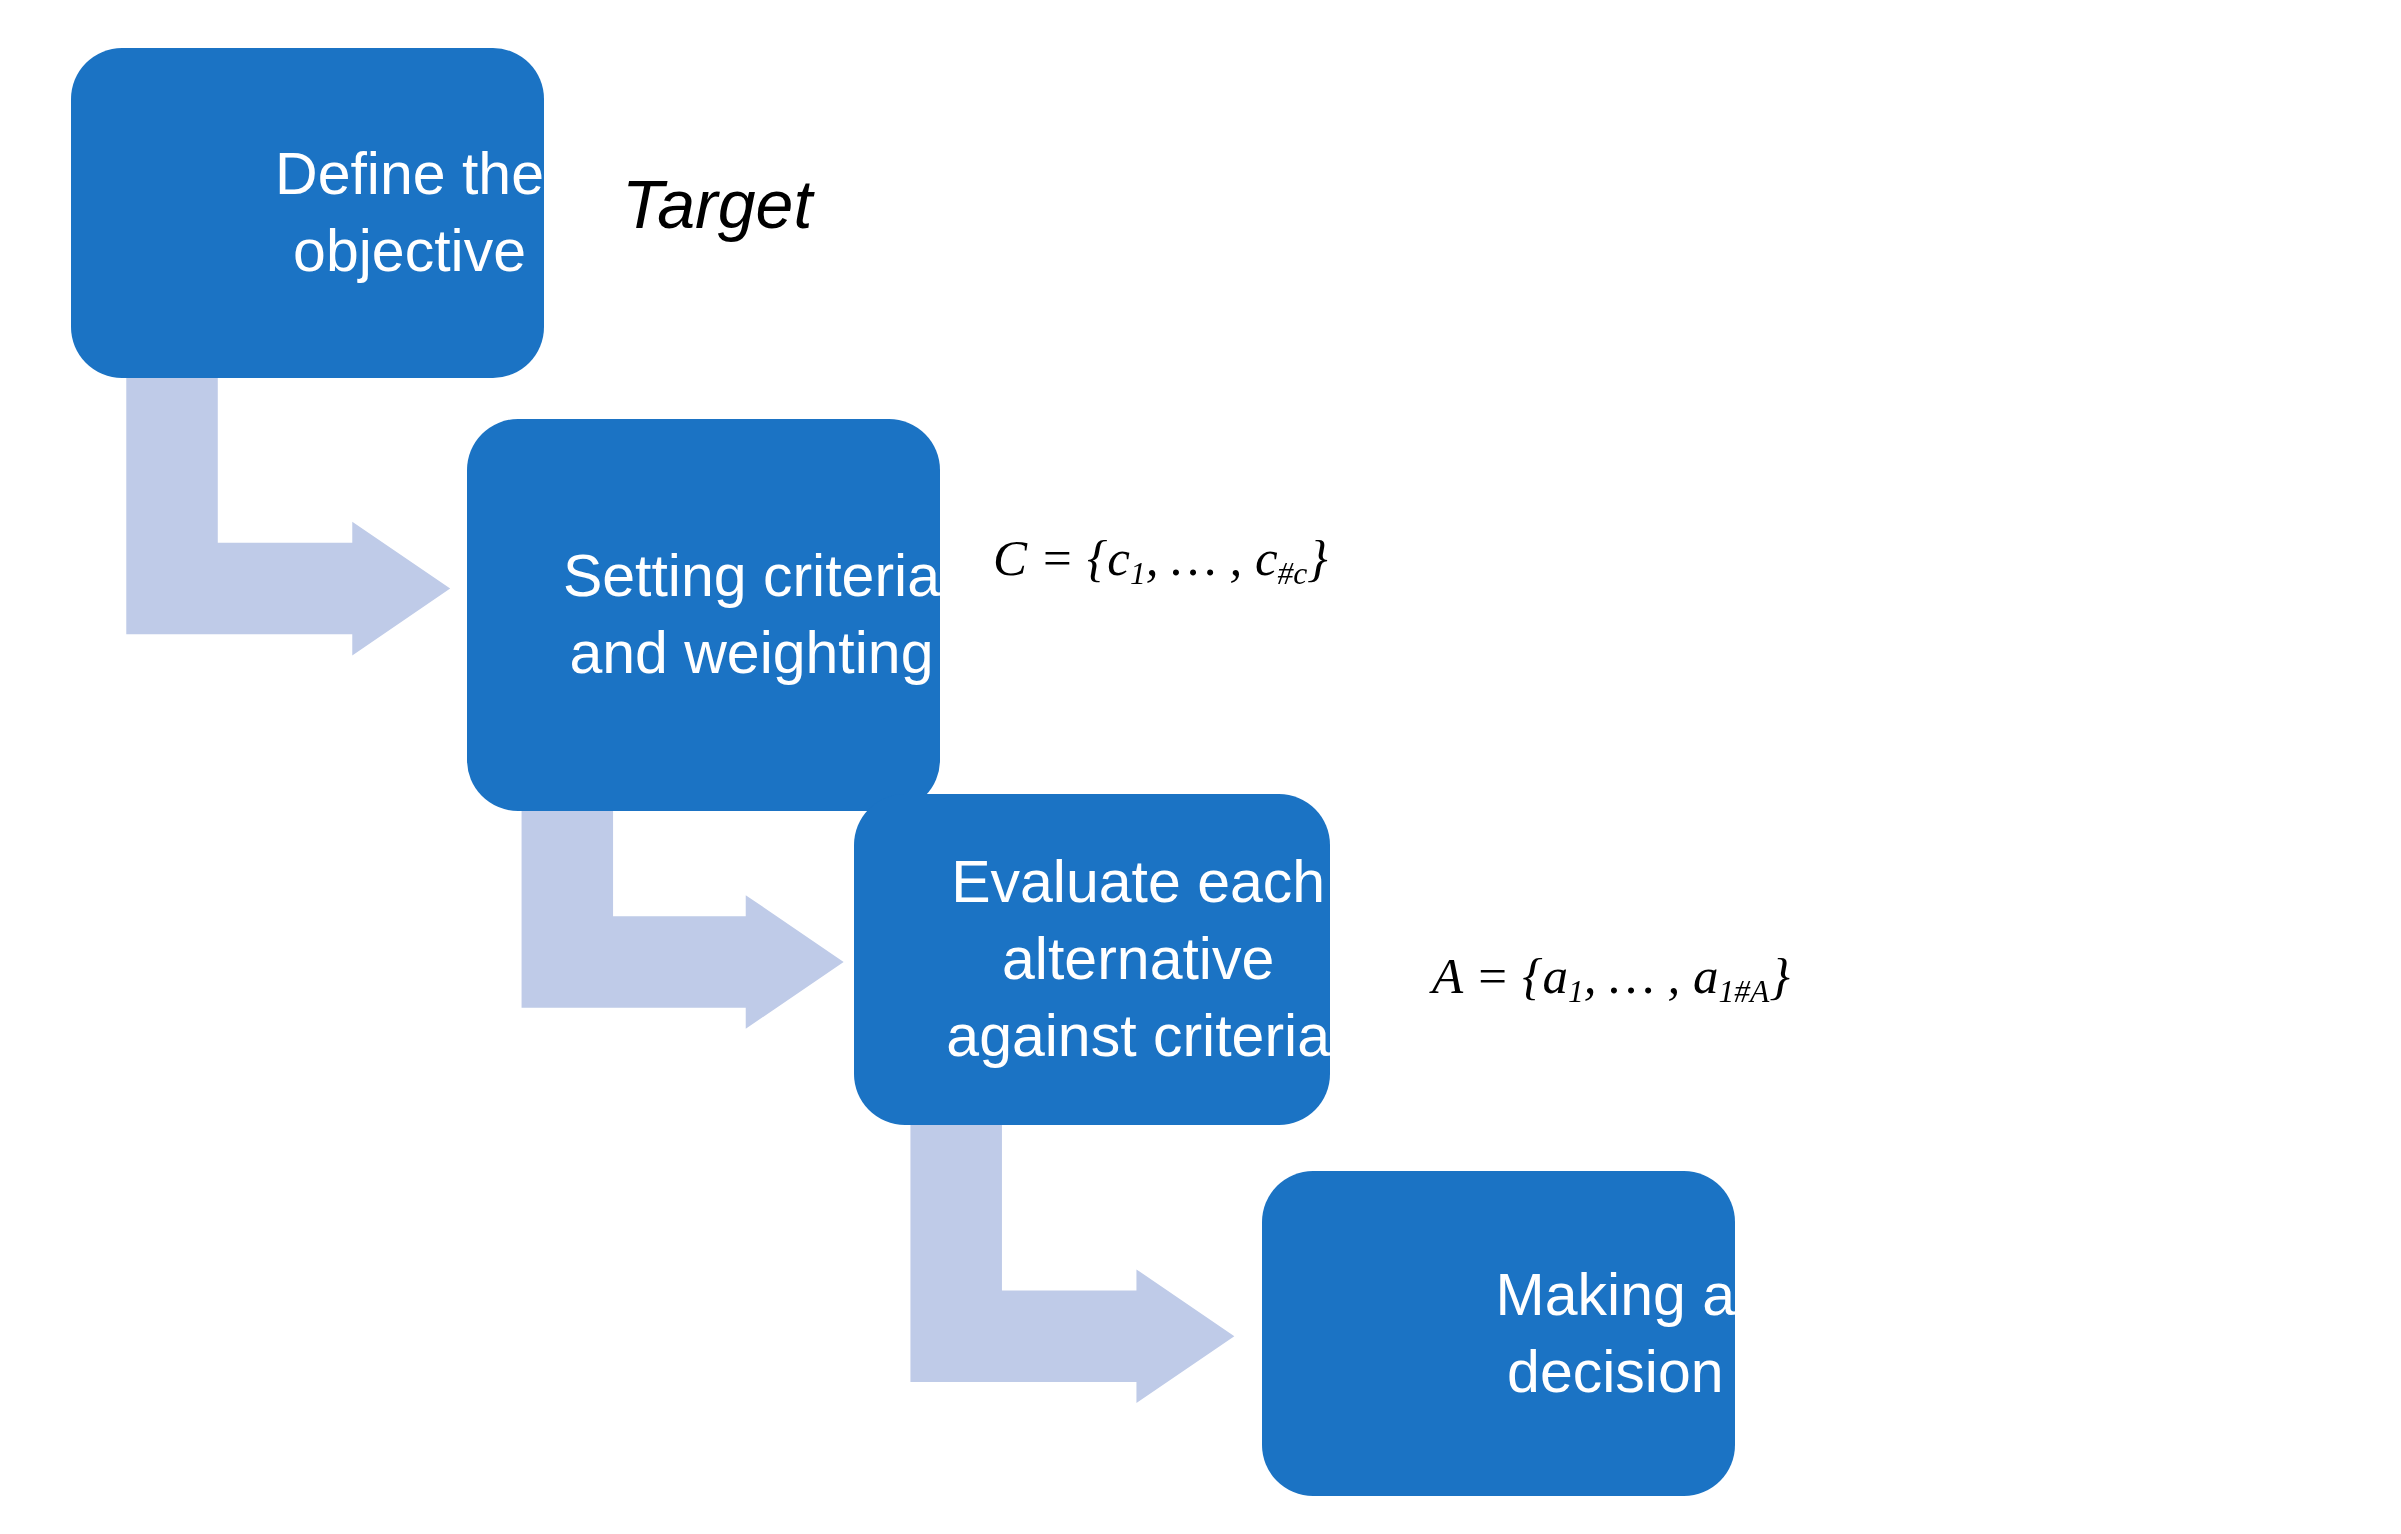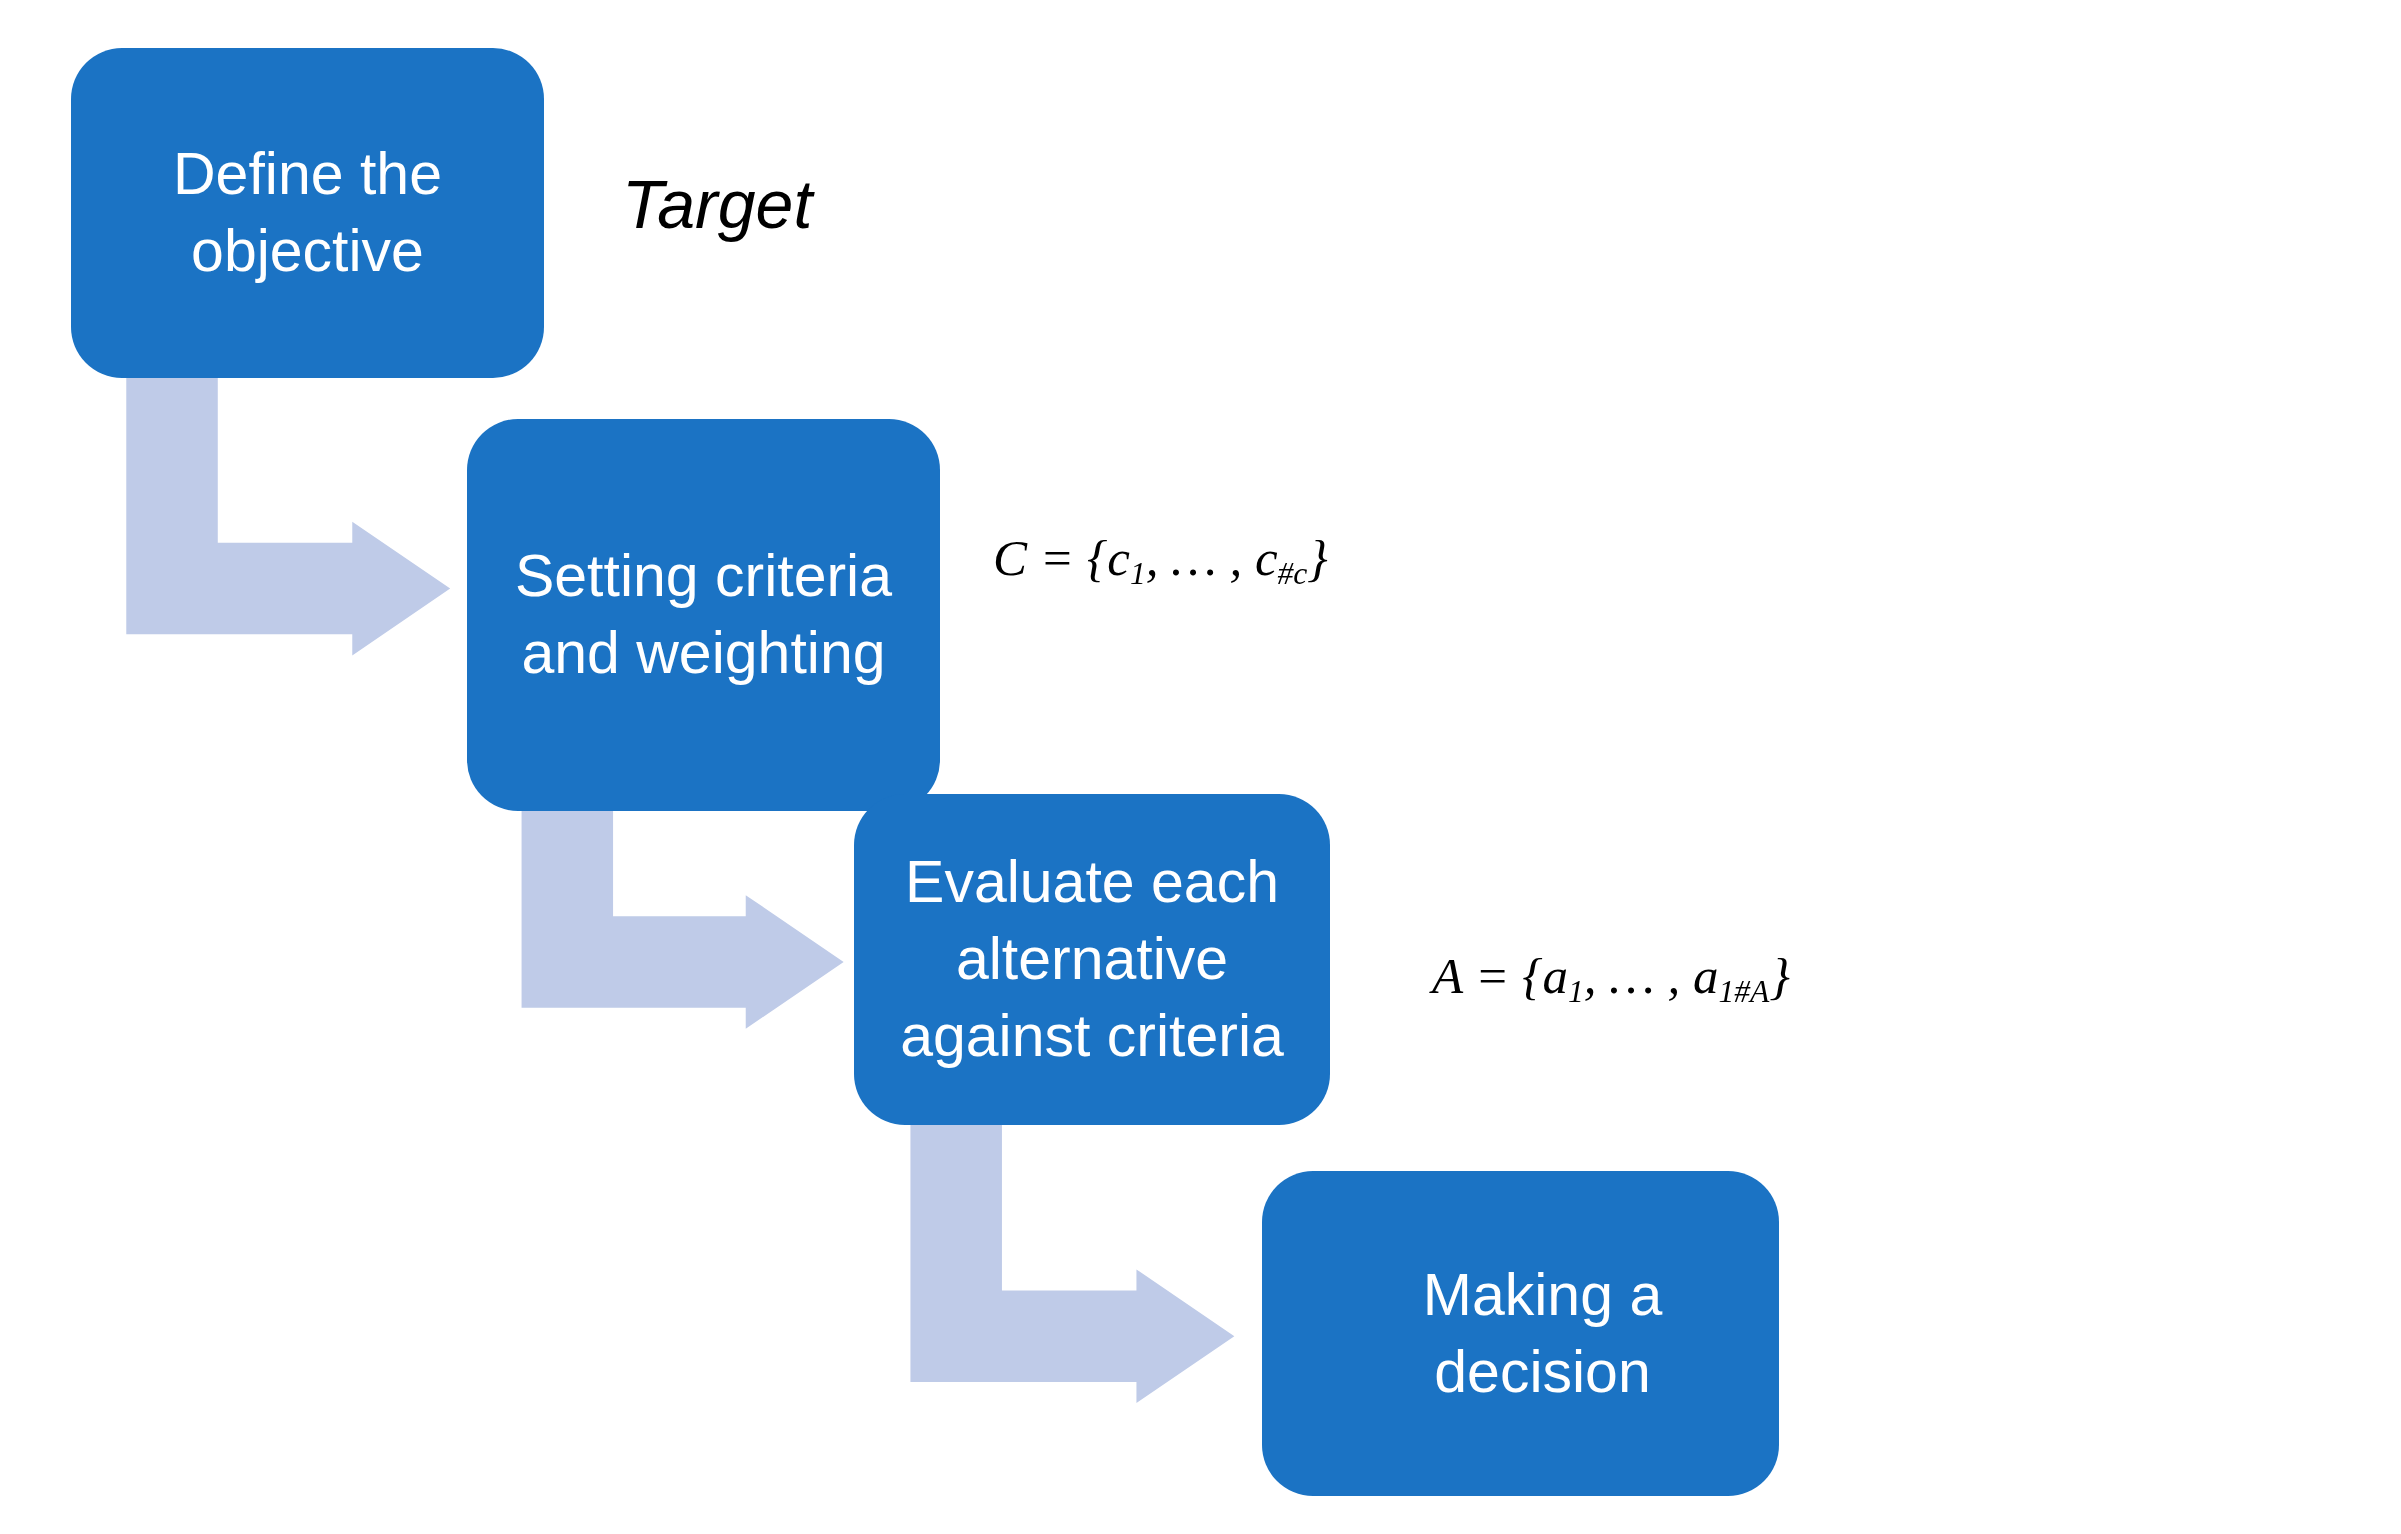--- a/index.html
+++ b/index.html
@@ -24,32 +24,32 @@
     left:0;top:0;
     width:2401px;height:1535px;
   }
   .step-box{
     position:absolute;
     background:var(--box-fill);
     border-radius:51px;
     color:var(--box-text);
     display:flex;
     align-items:center;
-    justify-content:center;
+    justify-content:flex-end;
     text-align:center;
     font-size:59px;
     line-height:1.3;
   }
   .step-label{
     white-space:pre-line;
   }
   .box-1{left:71px;  top:48px;   width:473px;height:330px;}
   .box-2{left:467px; top:419px;  width:473px;height:392px;}
   .box-3{left:854px; top:794px;  width:476px;height:331px;}
-  .box-4{left:1262px;top:1171px; width:473px;height:325px;padding-left:44px;}
+  .box-4{left:1262px;top:1171px; width:473px;height:325px;}
   .annotation{
     position:absolute;
     font-style:italic;
     font-size:68px;
     color:var(--annotation-text);
     white-space:nowrap;
   }
   .annotation-target{left:622px;top:165px;}
   .annotation-prioritizing{left:1785px;top:1298px;}
   .formula{

